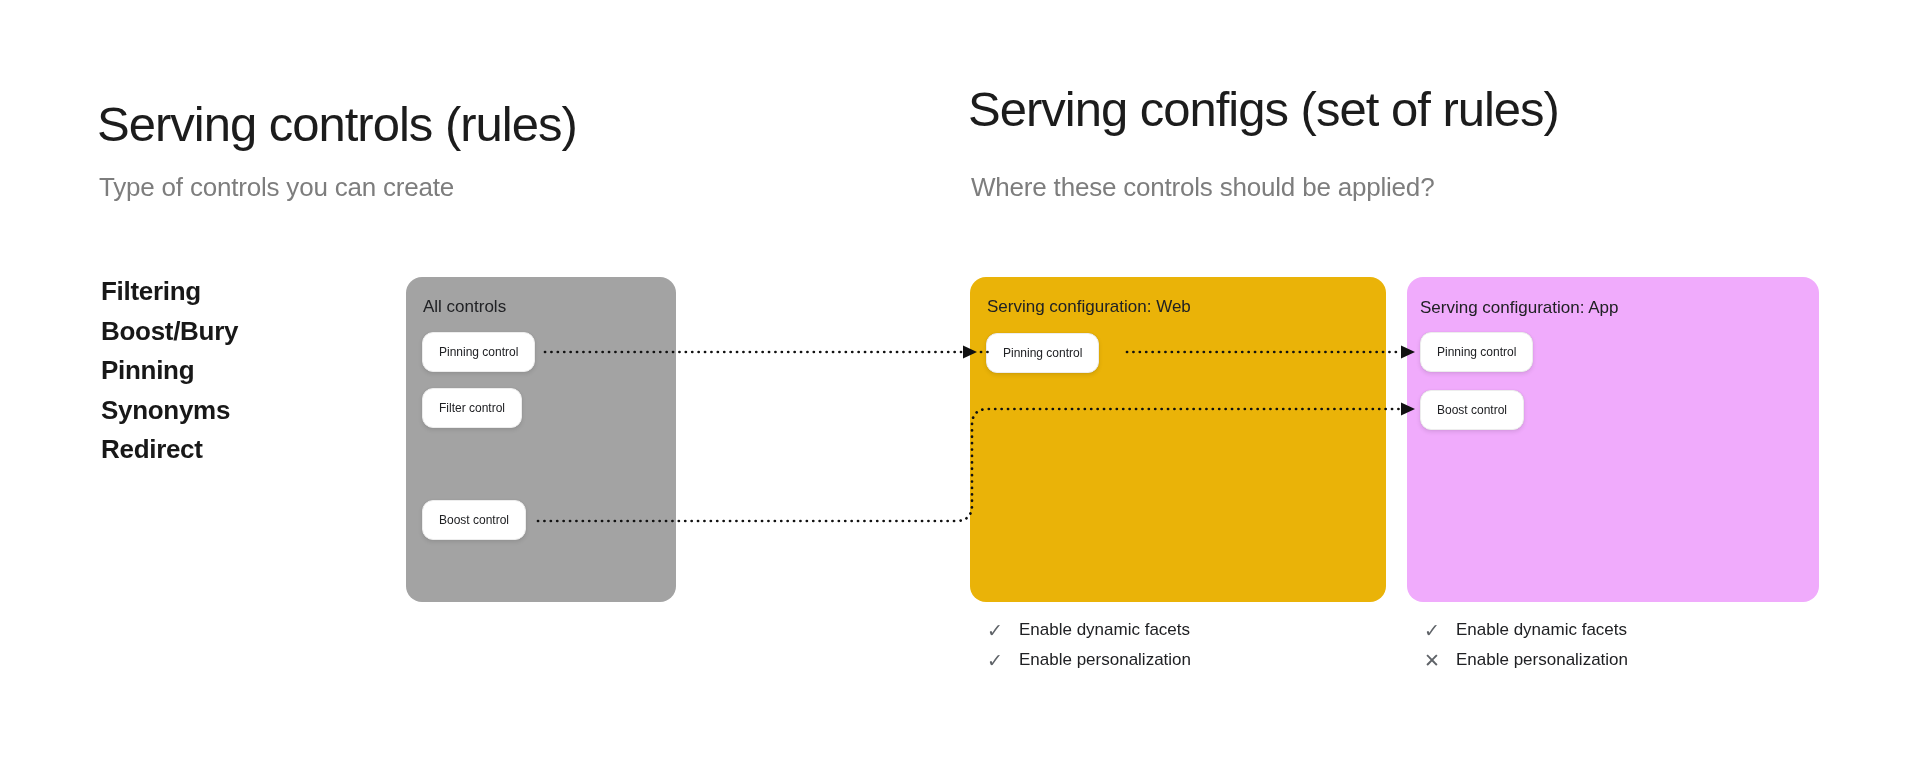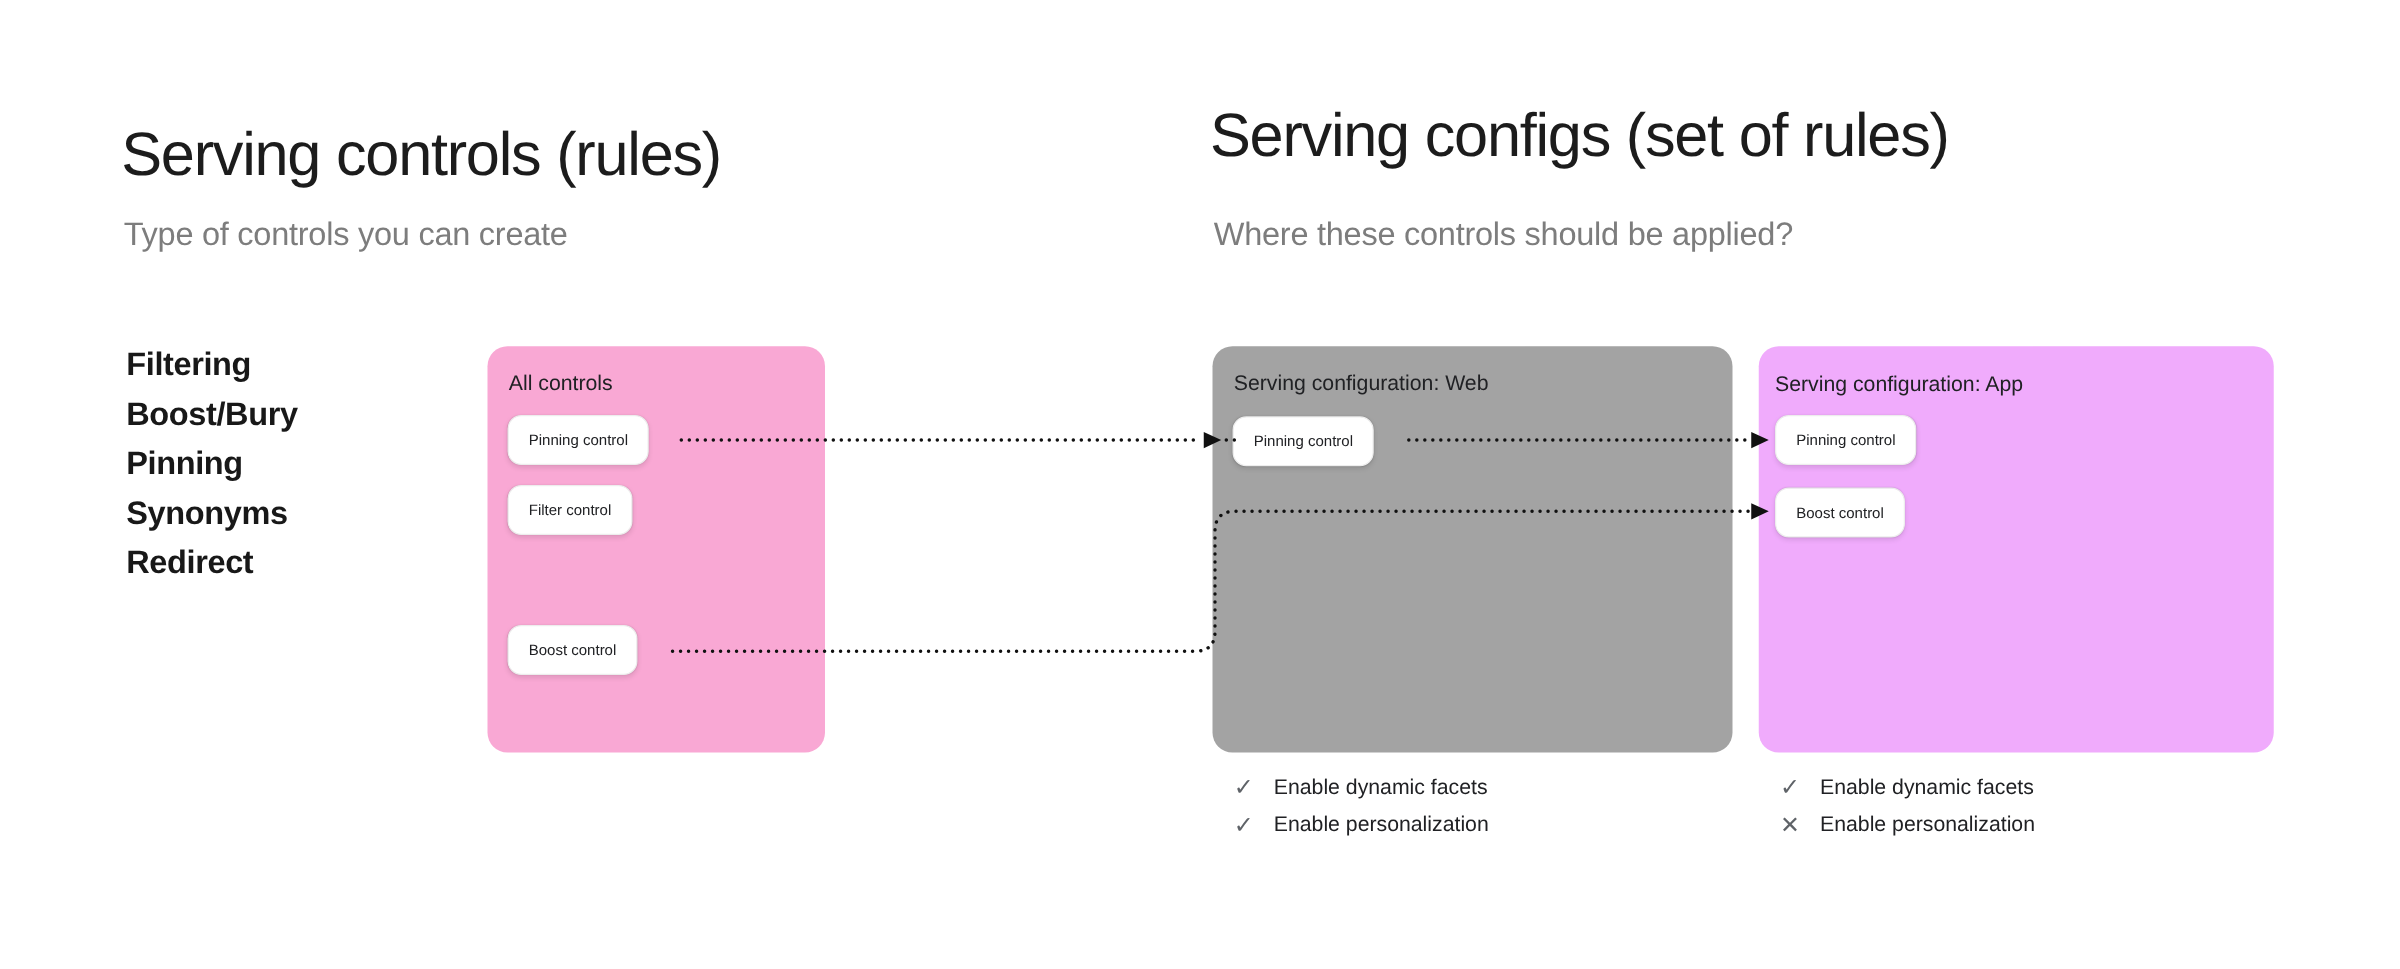--- a/index.html
+++ b/index.html
@@ -6,22 +6,22 @@
   .canvas{
     position:relative;width:1920px;height:775px;overflow:hidden;background:#ffffff;
     font-family:"Liberation Sans","DejaVu Sans",sans-serif;color:#1c1c1c;
   }
   .abs{position:absolute;}
   .big-title{font-size:49px;font-weight:400;letter-spacing:-1px;color:#1c1c1c;white-space:nowrap;}
   .subtitle{font-size:26px;font-weight:400;letter-spacing:-0.2px;color:#7d7d7d;white-space:nowrap;}
   .control-types{list-style:none;margin:0;padding:0;}
   .control-types li{font-size:26px;font-weight:600;line-height:39.5px;letter-spacing:-0.3px;color:#181818;white-space:nowrap;}
   .card{position:absolute;border-radius:16px;top:277px;height:325px;}
-  .card-gray{left:390px;width:270px;background:#f9a8d4;}
-  .card-green{left:970px;width:416px;background:#a3a3a3;}
+  .card-gray{left:406px;width:270px;background:#a3a3a3;}
+  .card-green{left:970px;width:416px;background:#eab308;}
   .card-blue{left:1407px;width:412px;background:#f0abfc;}
   .card-label{position:absolute;font-size:17px;color:#202124;white-space:nowrap;}
   .chip{
     position:absolute;height:40px;border-radius:11px;background:#ffffff;
     border:1px solid #ededed;box-sizing:border-box;
     box-shadow:0 2px 4px rgba(0,0,0,0.10),0 0 1px rgba(0,0,0,0.12);
     display:flex;align-items:center;padding:0 16px;
     font-size:12px;color:#202124;white-space:nowrap;
   }
   .checklist{position:absolute;top:618px;}

